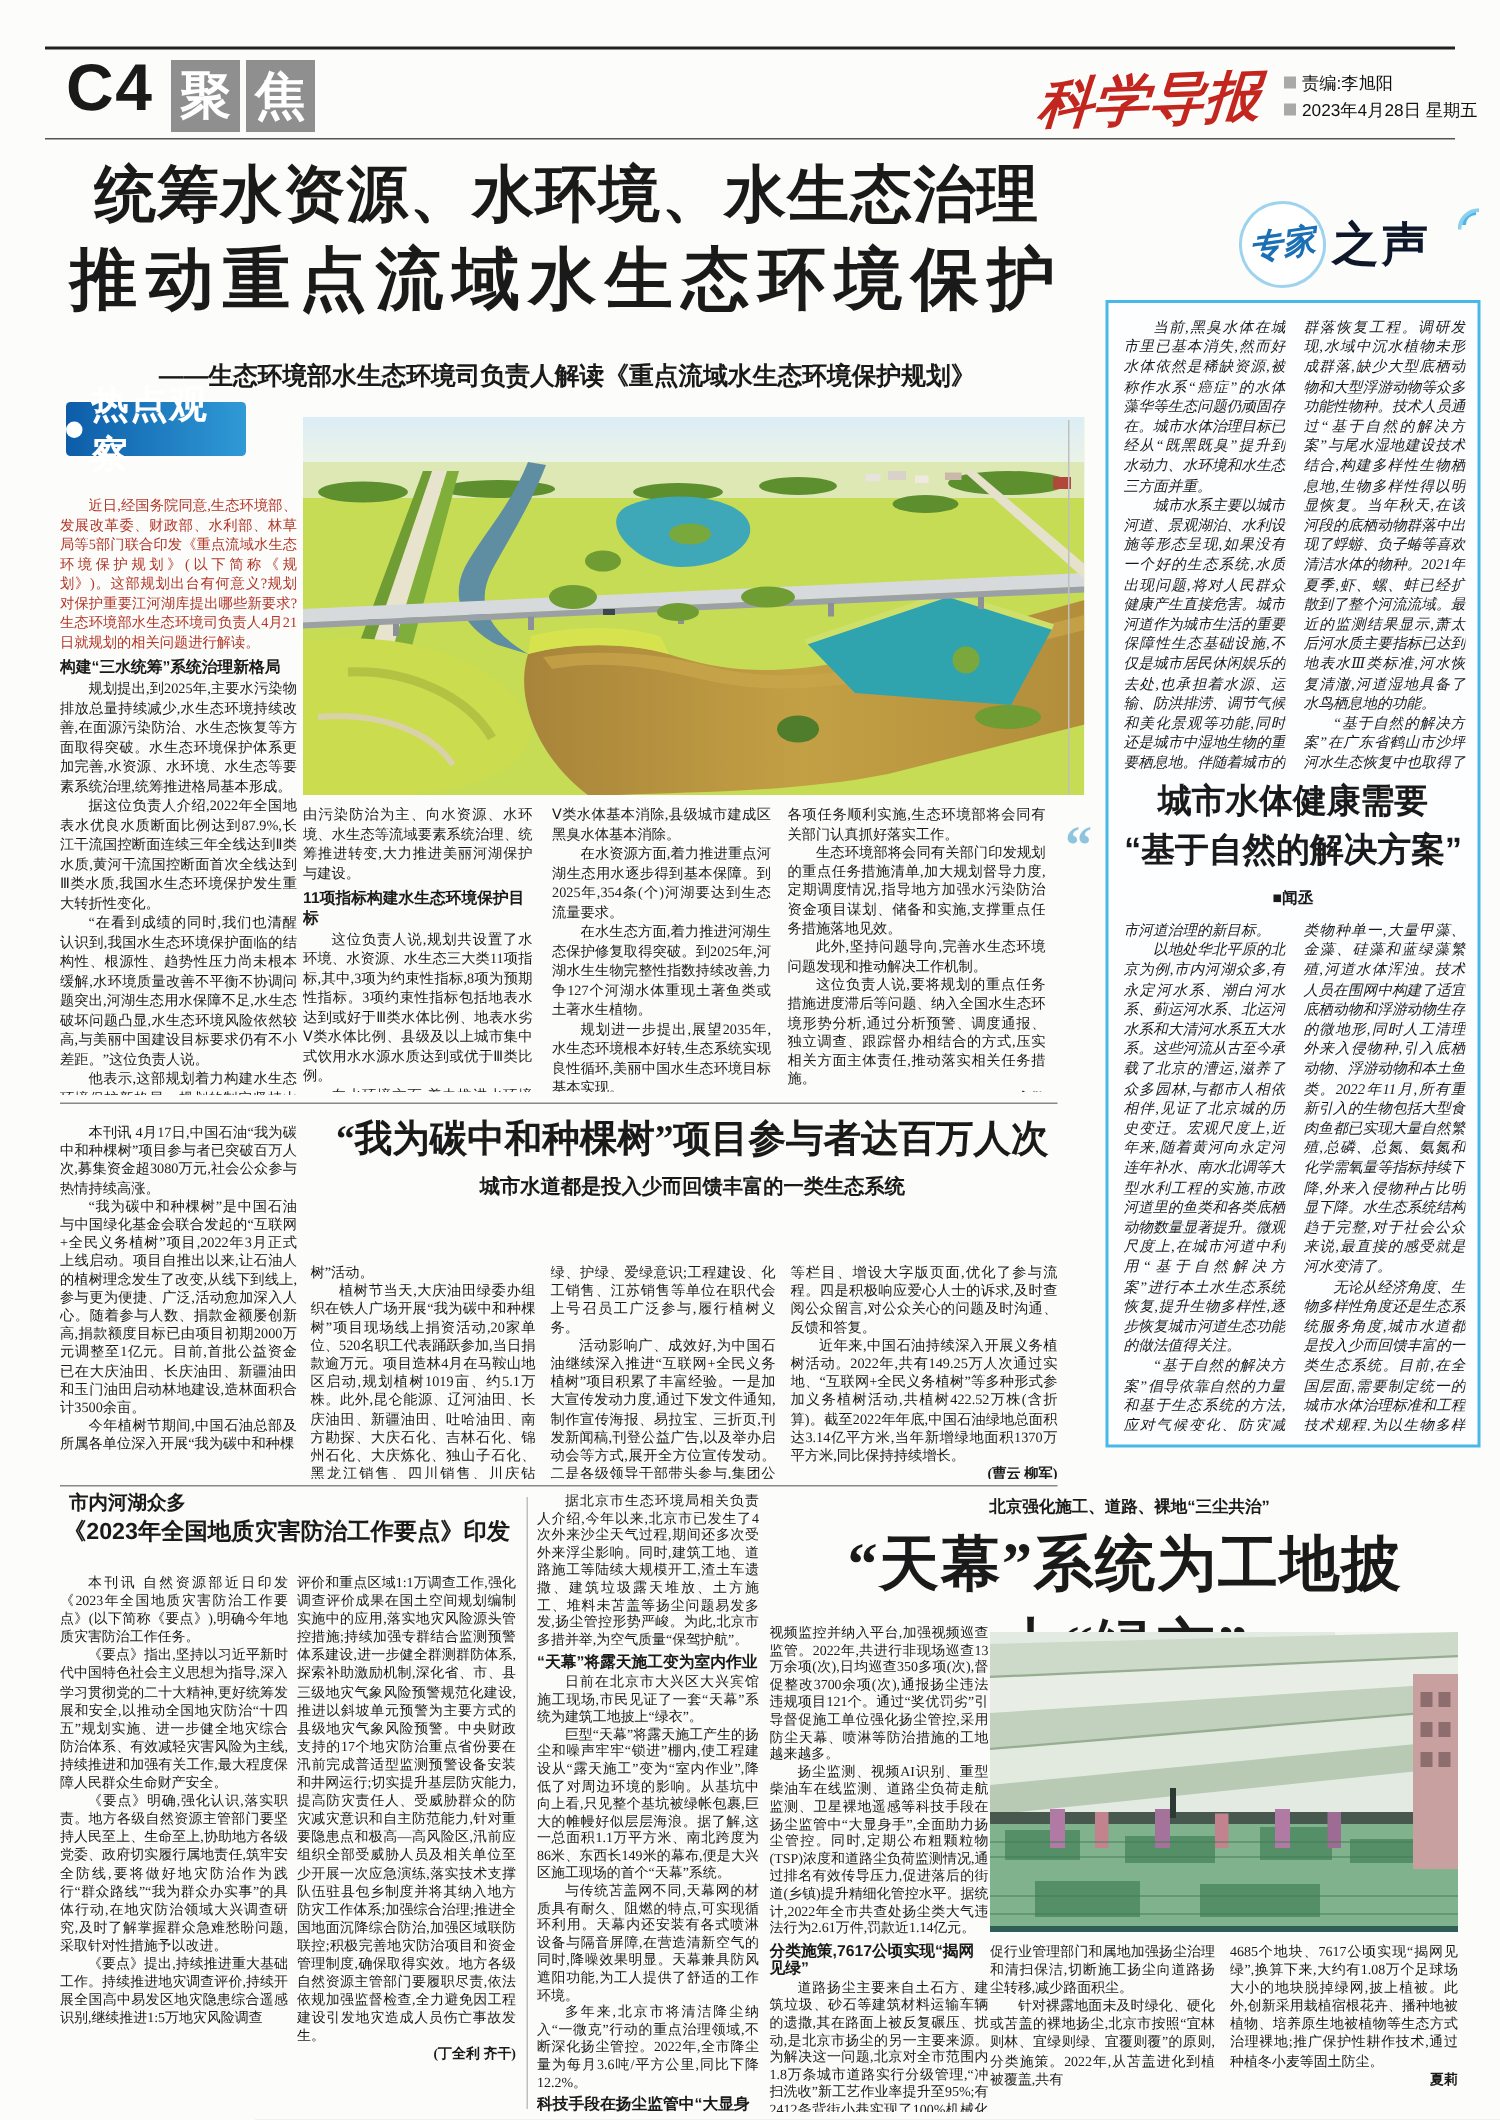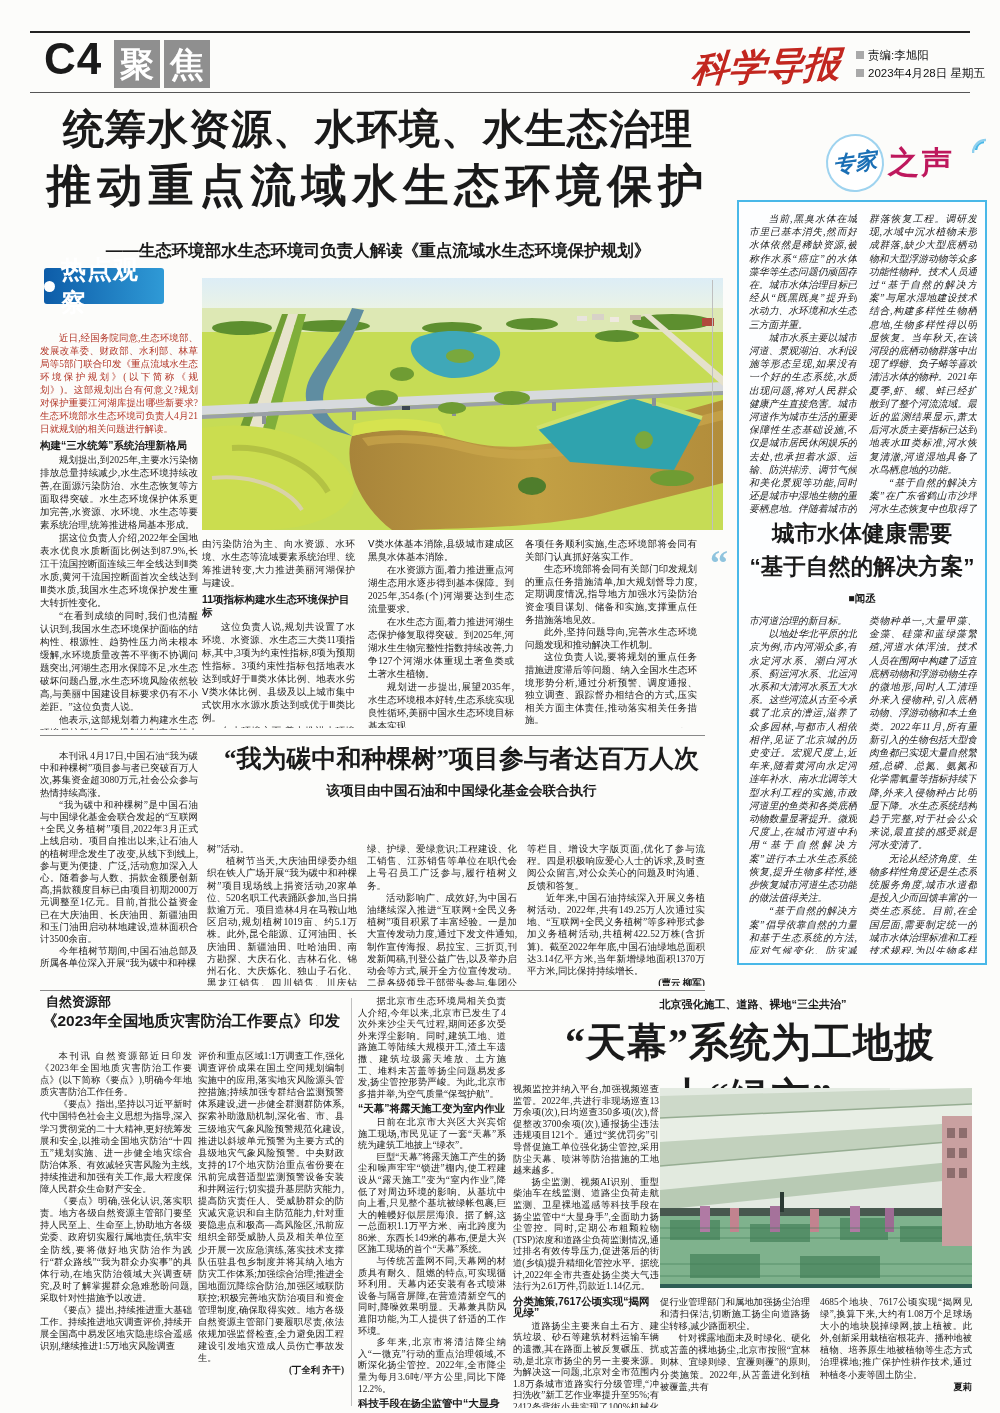--- a/index.html
+++ b/index.html
@@ -41,21 +41,21 @@
   
   #tree-h{left:200px;top:742px;width:523px;text-align:center;font-weight:900;font-size:25px;
           font-family:"Liberation Serif",serif;letter-spacing:0px;}
   #tree-sub{left:200px;top:782px;width:523px;text-align:center;font-size:13.5px;font-weight:600;
             font-family:"Liberation Sans",sans-serif;}
   
   #exp-badge{left:826px;top:134px;width:170px;height:62px;}
   #exp-circle{position:absolute;left:0;top:0;width:54px;height:54px;border:2px solid #9ed3ef;border-radius:50%;
               color:#1a6fb5;font-style:italic;font-weight:900;font-size:22px;display:flex;align-items:center;
               justify-content:center;transform:rotate(-8deg);background:#fff;}
-  #exp-zhisheng{position:absolute;left:62px;top:8px;font-size:31px;font-weight:900;color:#be185d;
+  #exp-zhisheng{position:absolute;left:62px;top:8px;font-size:31px;font-weight:900;color:#0f172a;
                 font-family:"Liberation Sans",sans-serif;letter-spacing:2px;}
   #exp-box{left:737px;top:200px;width:250px;height:765px;border:2px solid #49b8e8;background:#fdfeff;box-sizing:border-box;}
   .expcols{position:absolute;display:flex;gap:12px;left:749px;}
   .expcol{width:108px;overflow:hidden;font-style:italic;font-size:9.8px;line-height:13.2px;}
   .expcol p{margin:0;text-indent:2em;text-align:justify;}
   .expcol p.cont{text-indent:0;}
   #exp-h{left:744px;top:518px;width:236px;text-align:center;font-family:"Liberation Sans",sans-serif;
          font-weight:900;font-size:22.5px;line-height:1.45;}
   #exp-by{left:744px;top:592px;width:236px;text-align:center;font-size:10.5px;font-weight:700;
           font-family:"Liberation Sans",sans-serif;}
@@ -199,21 +199,21 @@
       <p class="cont">各项任务顺利实施,生态环境部将会同有关部门认真抓好落实工作。</p>
       <p>生态环境部将会同有关部门印发规划的重点任务措施清单,加大规划督导力度,定期调度情况,指导地方加强水污染防治资金项目谋划、储备和实施,支撑重点任务措施落地见效。</p>
       <p>此外,坚持问题导向,完善水生态环境问题发现和推动解决工作机制。</p>
       <p>这位负责人说,要将规划的重点任务措施进度滞后等问题、纳入全国水生态环境形势分析,通过分析预警、调度通报、独立调查、跟踪督办相结合的方式,压实相关方面主体责任,推动落实相关任务措施。</p>
       <p class="sig">高敬</p>
     </div>
 
   <div class="abs hairline" style="left:40px;top:735px;width:665px;background:#888;"></div>
 
   <div class="abs" id="tree-h">“我为碳中和种棵树”项目参与者达百万人次</div>
-  <div class="abs" id="tree-sub">该项目由中国石油和中国绿化基金会联合执行</div>
+  <div class="abs" id="tree-sub">城市水道都是投入少而回馈丰富的一类生态系统</div>
   <div class="col serifcol" style="left:40px;top:750px;width:158px;height:238px;line-height:12.2px;">
       <p>本刊讯  4月17日,中国石油“我为碳中和种棵树”项目参与者已突破百万人次,募集资金超3080万元,社会公众参与热情持续高涨。</p>
       <p>“我为碳中和种棵树”是中国石油与中国绿化基金会联合发起的“互联网+全民义务植树”项目,2022年3月正式上线启动。项目自推出以来,让石油人的植树理念发生了改变,从线下到线上,参与更为便捷、广泛,活动愈加深入人心。随着参与人数、捐款金额屡创新高,捐款额度目标已由项目初期2000万元调整至1亿元。目前,首批公益资金已在大庆油田、长庆油田、新疆油田和玉门油田启动林地建设,造林面积合计3500余亩。</p>
       <p>今年植树节期间,中国石油总部及所属各单位深入开展“我为碳中和种棵</p>
     </div>
   <div class="col serifcol" style="left:207px;top:843px;width:150px;height:143px;line-height:12.2px;">
       <p class="cont">树”活动。</p>
       <p>植树节当天,大庆油田绿委办组织在铁人广场开展“我为碳中和种棵树”项目现场线上捐资活动,20家单位、520名职工代表踊跃参加,当日捐款逾万元。项目造林4月在马鞍山地区启动,规划植树1019亩、约5.1万株。此外,昆仑能源、辽河油田、长庆油田、新疆油田、吐哈油田、南方勘探、大庆石化、吉林石化、锦州石化、大庆炼化、独山子石化、黑龙江销售、四川销售、川庆钻探、西部钻探、渤海钻探、中油测井、寰球工程公司等单位,通过在办公场所、员工住所、停车场、体</p>
     </div>
   <div class="col serifcol" style="left:367px;top:843px;width:150px;height:143px;line-height:12.2px;">
@@ -260,21 +260,21 @@
     <div class="expcol" style="height:340px;">
         <p class="cont">类物种单一,大量甲藻、金藻、硅藻和蓝绿藻繁殖,河道水体浑浊。技术人员在围网中构建了适宜底栖动物和浮游动物生存的微地形,同时人工清理外来入侵物种,引入底栖动物、浮游动物和本土鱼类。2022年11月,所有重新引入的生物包括大型食肉鱼都已实现大量自然繁殖,总磷、总氮、氨氮和化学需氧量等指标持续下降,外来入侵物种占比明显下降。水生态系统结构趋于完整,对于社会公众来说,最直接的感受就是河水变清了。</p>
         <p>无论从经济角度、生物多样性角度还是生态系统服务角度,城市水道都是投入少而回馈丰富的一类生态系统。目前,在全国层面,需要制定统一的城市水体治理标准和工程技术规程,为以生物多样性为重要标准评价城市水体质量提供参考依据。同时,要推广基于自然的解决水污染问题的成熟技术,让城市人身边出现更多鸟语花香、水清鱼跃的美好景观。</p>
       </div>
   </div>
 
   <div class="vline" style="left:712px;top:280px;height:250px;"></div>
   <div class="abs hairline" style="left:40px;top:990px;width:665px;background:#888;"></div>
   <div class="vline" style="left:351px;top:998px;height:408px;"></div>
 
-  <div class="abs" id="geo-kicker">自然资源部</div>
+  <div class="abs" id="geo-kicker">市内河湖众多</div>
   <div class="abs" id="geo-h">《2023年全国地质灾害防治工作要点》印发</div>
   <div class="col serifcol smallcol" style="left:40px;top:1050px;width:152px;height:356px;">
       <p>本刊讯  自然资源部近日印发《2023年全国地质灾害防治工作要点》(以下简称《要点》),明确今年地质灾害防治工作任务。</p>
       <p>《要点》指出,坚持以习近平新时代中国特色社会主义思想为指导,深入学习贯彻党的二十大精神,更好统筹发展和安全,以推动全国地灾防治“十四五”规划实施、进一步健全地灾综合防治体系、有效减轻灾害风险为主线,持续推进和加强有关工作,最大程度保障人民群众生命财产安全。</p>
       <p>《要点》明确,强化认识,落实职责。地方各级自然资源主管部门要坚持人民至上、生命至上,协助地方各级党委、政府切实履行属地责任,筑牢安全防线,要将做好地灾防治作为践行“群众路线”“我为群众办实事”的具体行动,在地灾防治领域大兴调查研究,及时了解掌握群众急难愁盼问题,采取针对性措施予以改进。</p>
       <p>《要点》提出,持续推进重大基础工作。持续推进地灾调查评价,持续开展全国高中易发区地灾隐患综合遥感识别,继续推进1:5万地灾风险调查</p>
     </div>
   <div class="col serifcol smallcol" style="left:198px;top:1050px;width:146px;height:356px;">
       <p class="cont">评价和重点区域1:1万调查工作,强化调查评价成果在国土空间规划编制实施中的应用,落实地灾风险源头管控措施;持续加强专群结合监测预警体系建设,进一步健全群测群防体系,探索补助激励机制,深化省、市、县三级地灾气象风险预警规范化建设,推进以斜坡单元预警为主要方式的县级地灾气象风险预警。中央财政支持的17个地灾防治重点省份要在汛前完成普适型监测预警设备安装和井网运行;切实提升基层防灾能力,提高防灾责任人、受威胁群众的防灾减灾意识和自主防范能力,针对重要隐患点和极高—高风险区,汛前应组织全部受威胁人员及相关单位至少开展一次应急演练,落实技术支撑队伍驻县包乡制度并将其纳入地方防灾工作体系;加强综合治理;推进全国地面沉降综合防治,加强区域联防联控;积极完善地灾防治项目和资金管理制度,确保取得实效。地方各级自然资源主管部门要履职尽责,依法依规加强监督检查,全力避免因工程建设引发地灾造成人员伤亡事故发生。</p>
       <p class="sig">(丁全利  齐干)</p>

